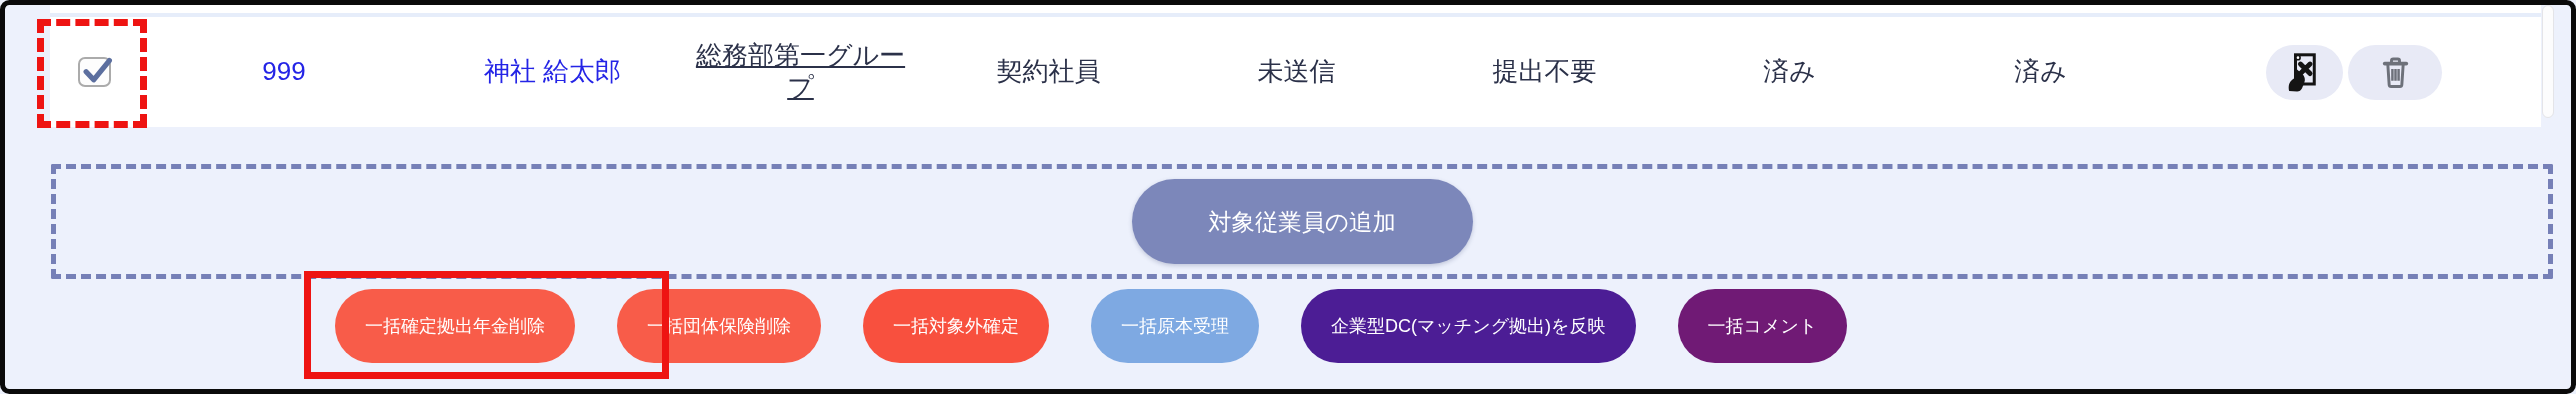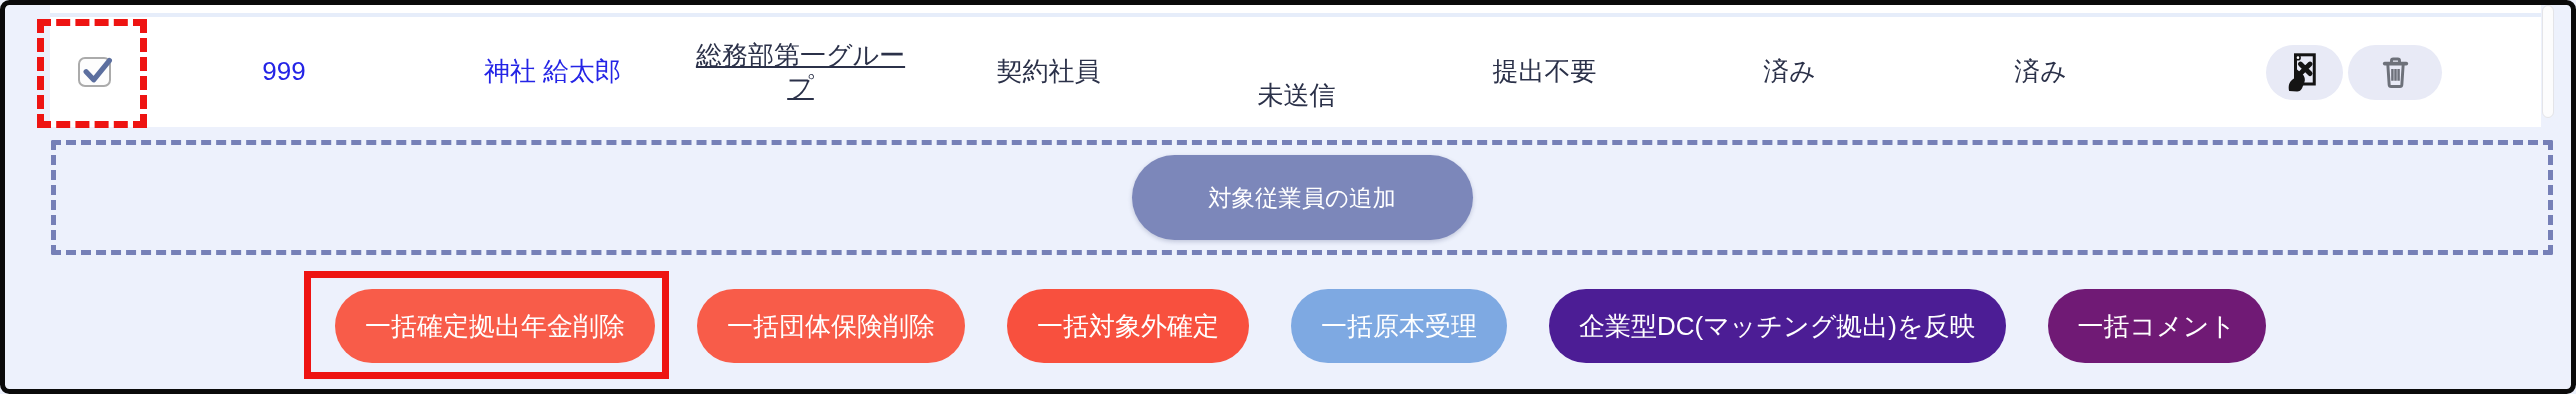--- a/index.html
+++ b/index.html
@@ -21,21 +21,21 @@
   .row-band{position:absolute;left:50px;top:5.3px;width:2491px;height:122px;background:#ffffff;z-index:1;}
   .row-separator{position:absolute;left:50px;top:13px;width:2491px;height:4.1px;background:#e6edfa;z-index:2;}
   
   .table-row{
     position:absolute;left:50px;top:17px;width:2515px;height:110px;
     display:flex;align-items:flex-start;z-index:3;
     color:#2b3149;font-size:26px;line-height:1.22;
   }
   .cell{display:flex;align-items:center;justify-content:center;text-align:center;height:100%;box-sizing:border-box;}
   .c1{width:88px;} .c2{width:292px;} .c3{width:245px;} .c4{width:251px;padding:0 11.7px;text-decoration:underline;}
-  .c5{width:245px;} .c6{width:251px;margin-top:24px;} .c7{width:245px;} .c8{width:245px;} .c9{width:257px;}
+  .c5{width:245px;} .c6{width:251px;} .c7{width:245px;} .c8{width:245px;} .c9{width:257px;}
   .c10{width:370px;display:flex;gap:5.8px;align-items:center;justify-content:center;}
   .link{color:#2424e6;cursor:pointer;text-decoration:none;}
   
   .checkbox{
     position:relative;width:33px;height:30px;background:#fdfdfd;
     border:2.3px solid #ababab;border-radius:7px;box-sizing:border-box;cursor:pointer;
   }
   .checkbox svg{position:absolute;left:-1.2px;top:-5.8px;overflow:visible;}
   
   .icon-btn{
@@ -52,37 +52,37 @@
     position:absolute;left:304px;top:271px;width:365px;height:108px;
     border:7.6px solid #ee1412;box-sizing:border-box;z-index:10;pointer-events:none;
   }
   
   .scroll-thumb{
     position:absolute;left:2542px;top:5.3px;width:12.3px;height:113px;
     background:#fcfcfd;border:1.2px solid #e4e4e8;border-radius:6.4px;box-sizing:border-box;z-index:4;cursor:pointer;
   }
   
   .add-area{
-    position:absolute;left:51px;top:140px;width:2502px;height:115px;
+    position:absolute;left:51px;top:164px;width:2502px;height:115px;
     border:5.3px dashed #7680b7;border-radius:1.8px;box-sizing:border-box;
     display:flex;align-items:center;justify-content:center;z-index:3;
   }
   .add-btn{
     width:341px;height:85px;border:none;border-radius:43px;
     background:#7c87ba;color:#ffffff;font-size:23.4px;font-weight:500;
     font-family:inherit;cursor:pointer;box-shadow:0 1.8px 4.7px rgba(60,70,120,.25);
   }
   
   .actions{
     position:absolute;left:335px;top:289px;height:74px;
     display:flex;gap:42px;align-items:center;z-index:5;
   }
   .action-btn{
     height:74px;border:none;border-radius:37px;padding:0 30px;
-    color:#fff;font-size:26px;font-weight:500;font-family:inherit;
+    color:#fff;font-size:18px;font-weight:500;font-family:inherit;
     cursor:pointer;white-space:nowrap;
   }
 </style>
 </head>
 <body>
 
 <div id="screen">
 
   <div class="row-band"></div>
   <div class="row-separator"></div>

